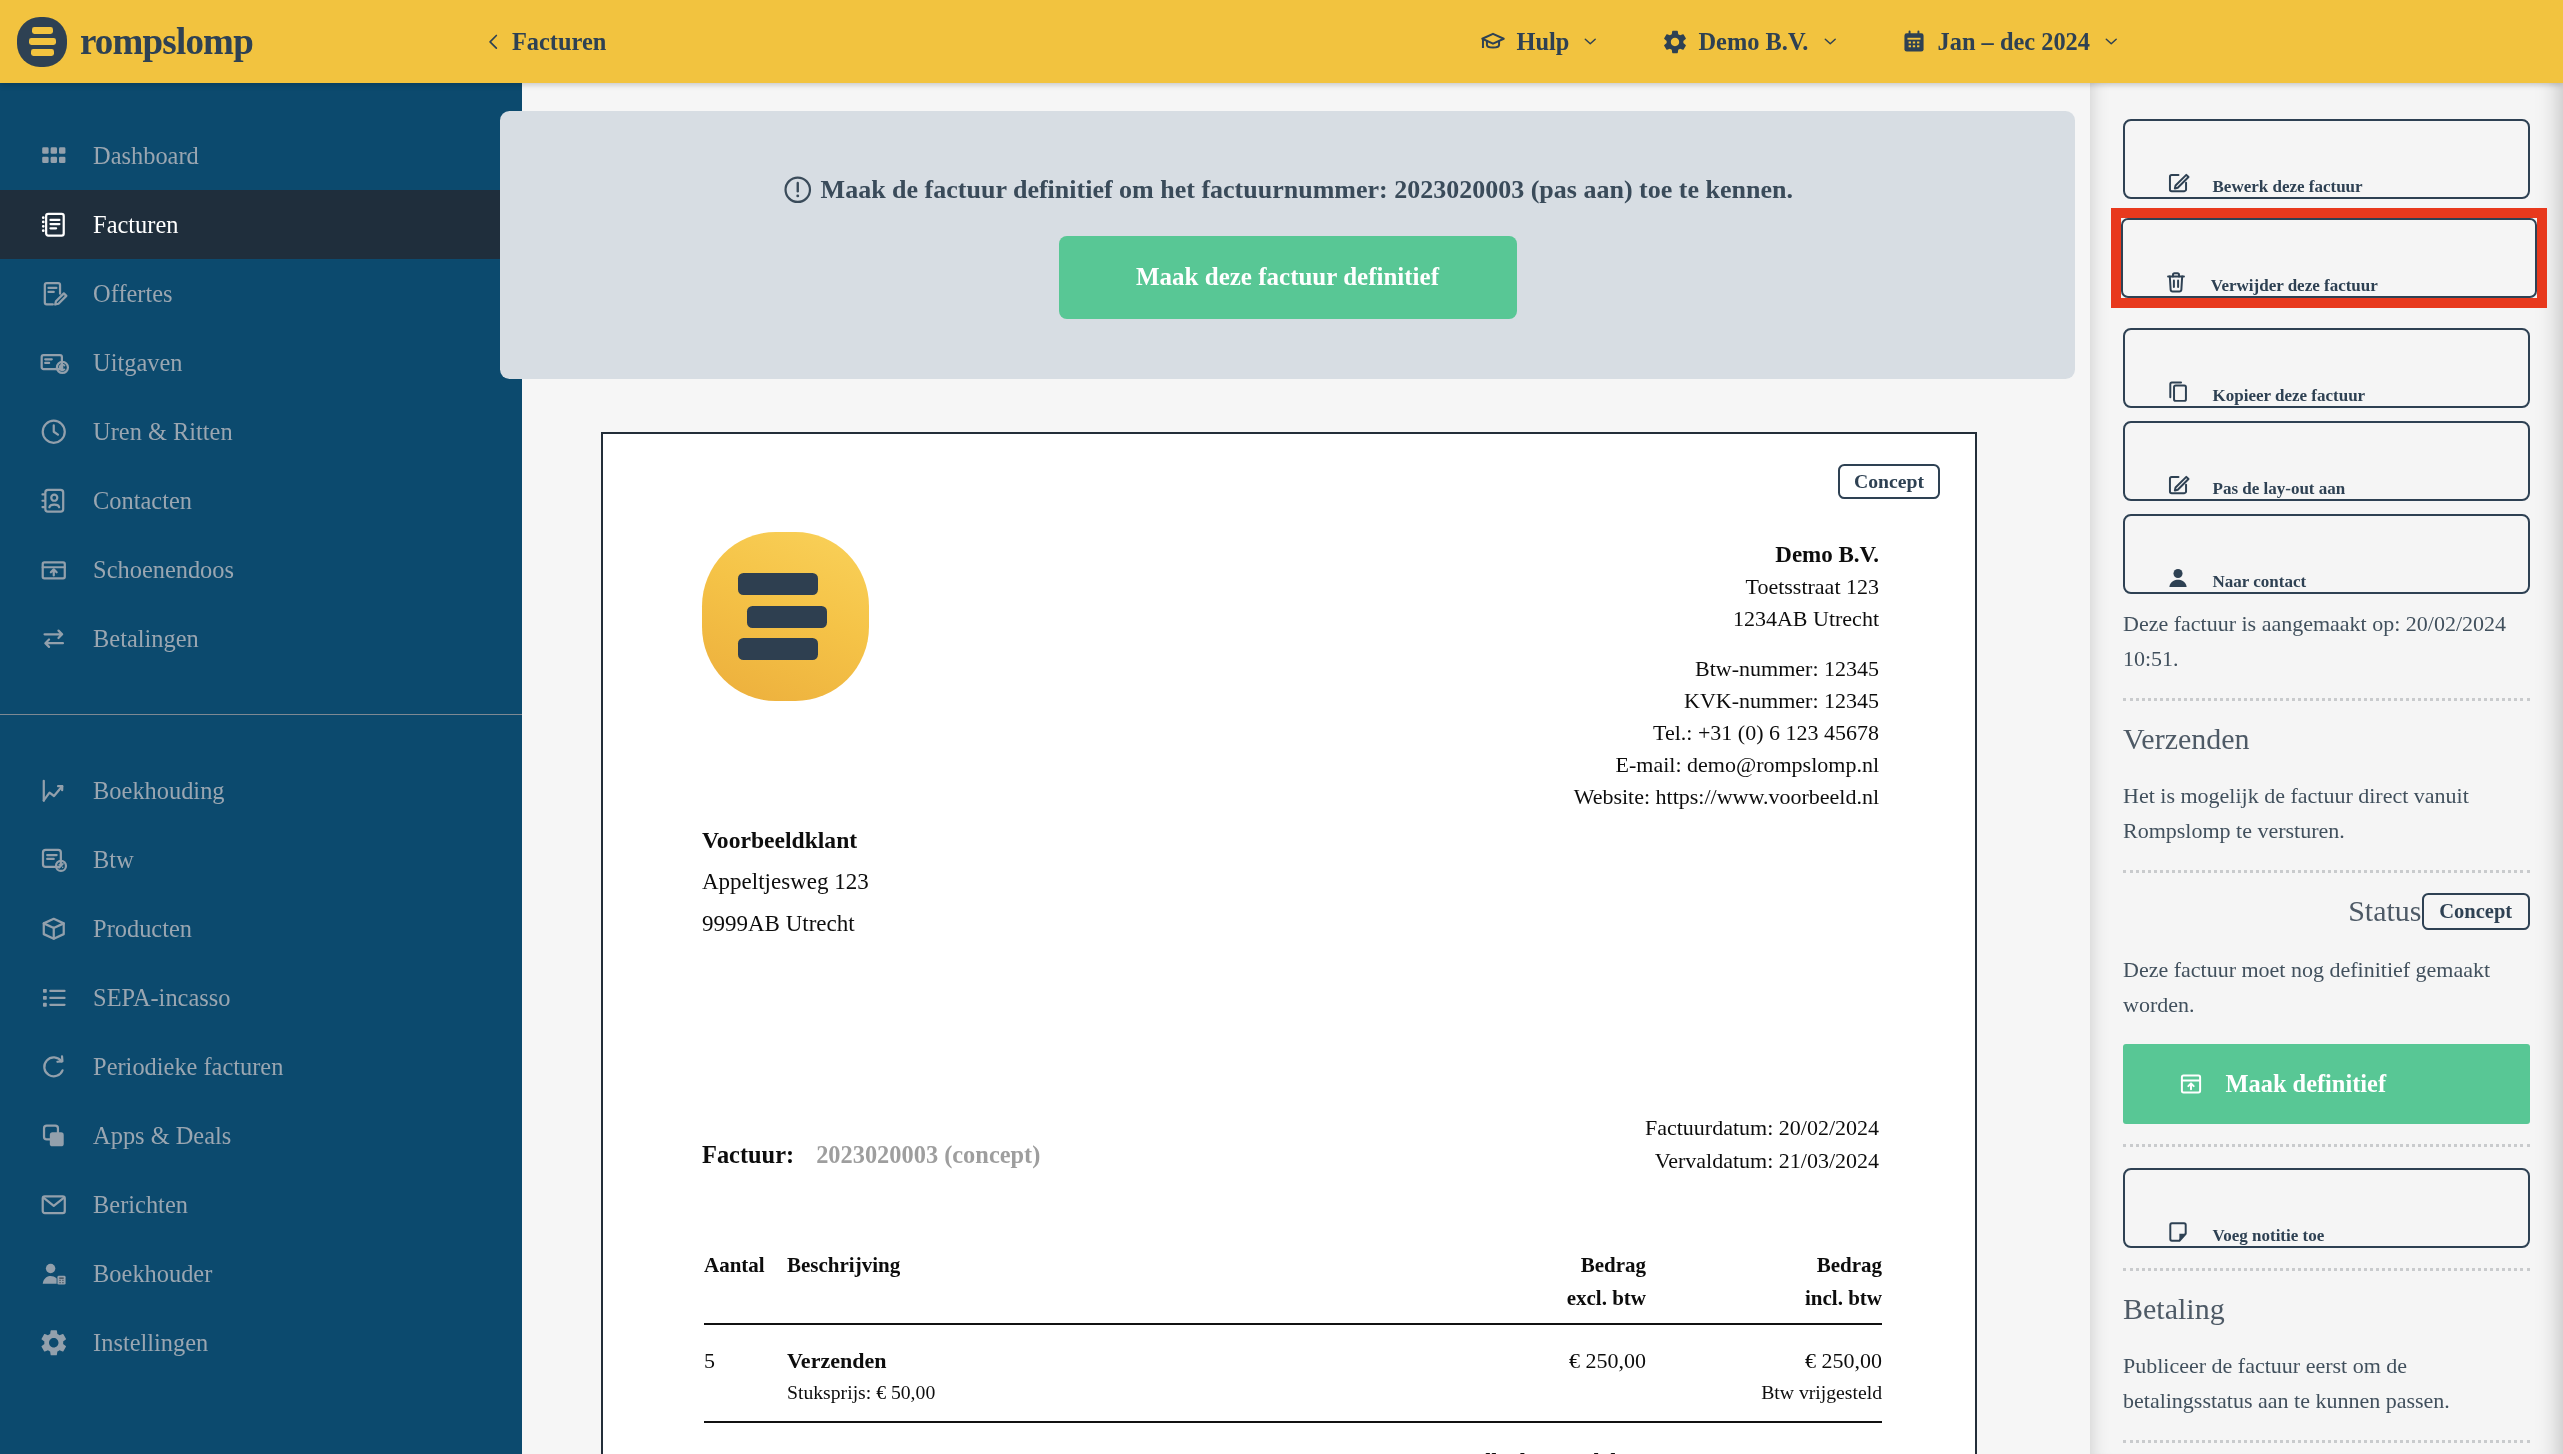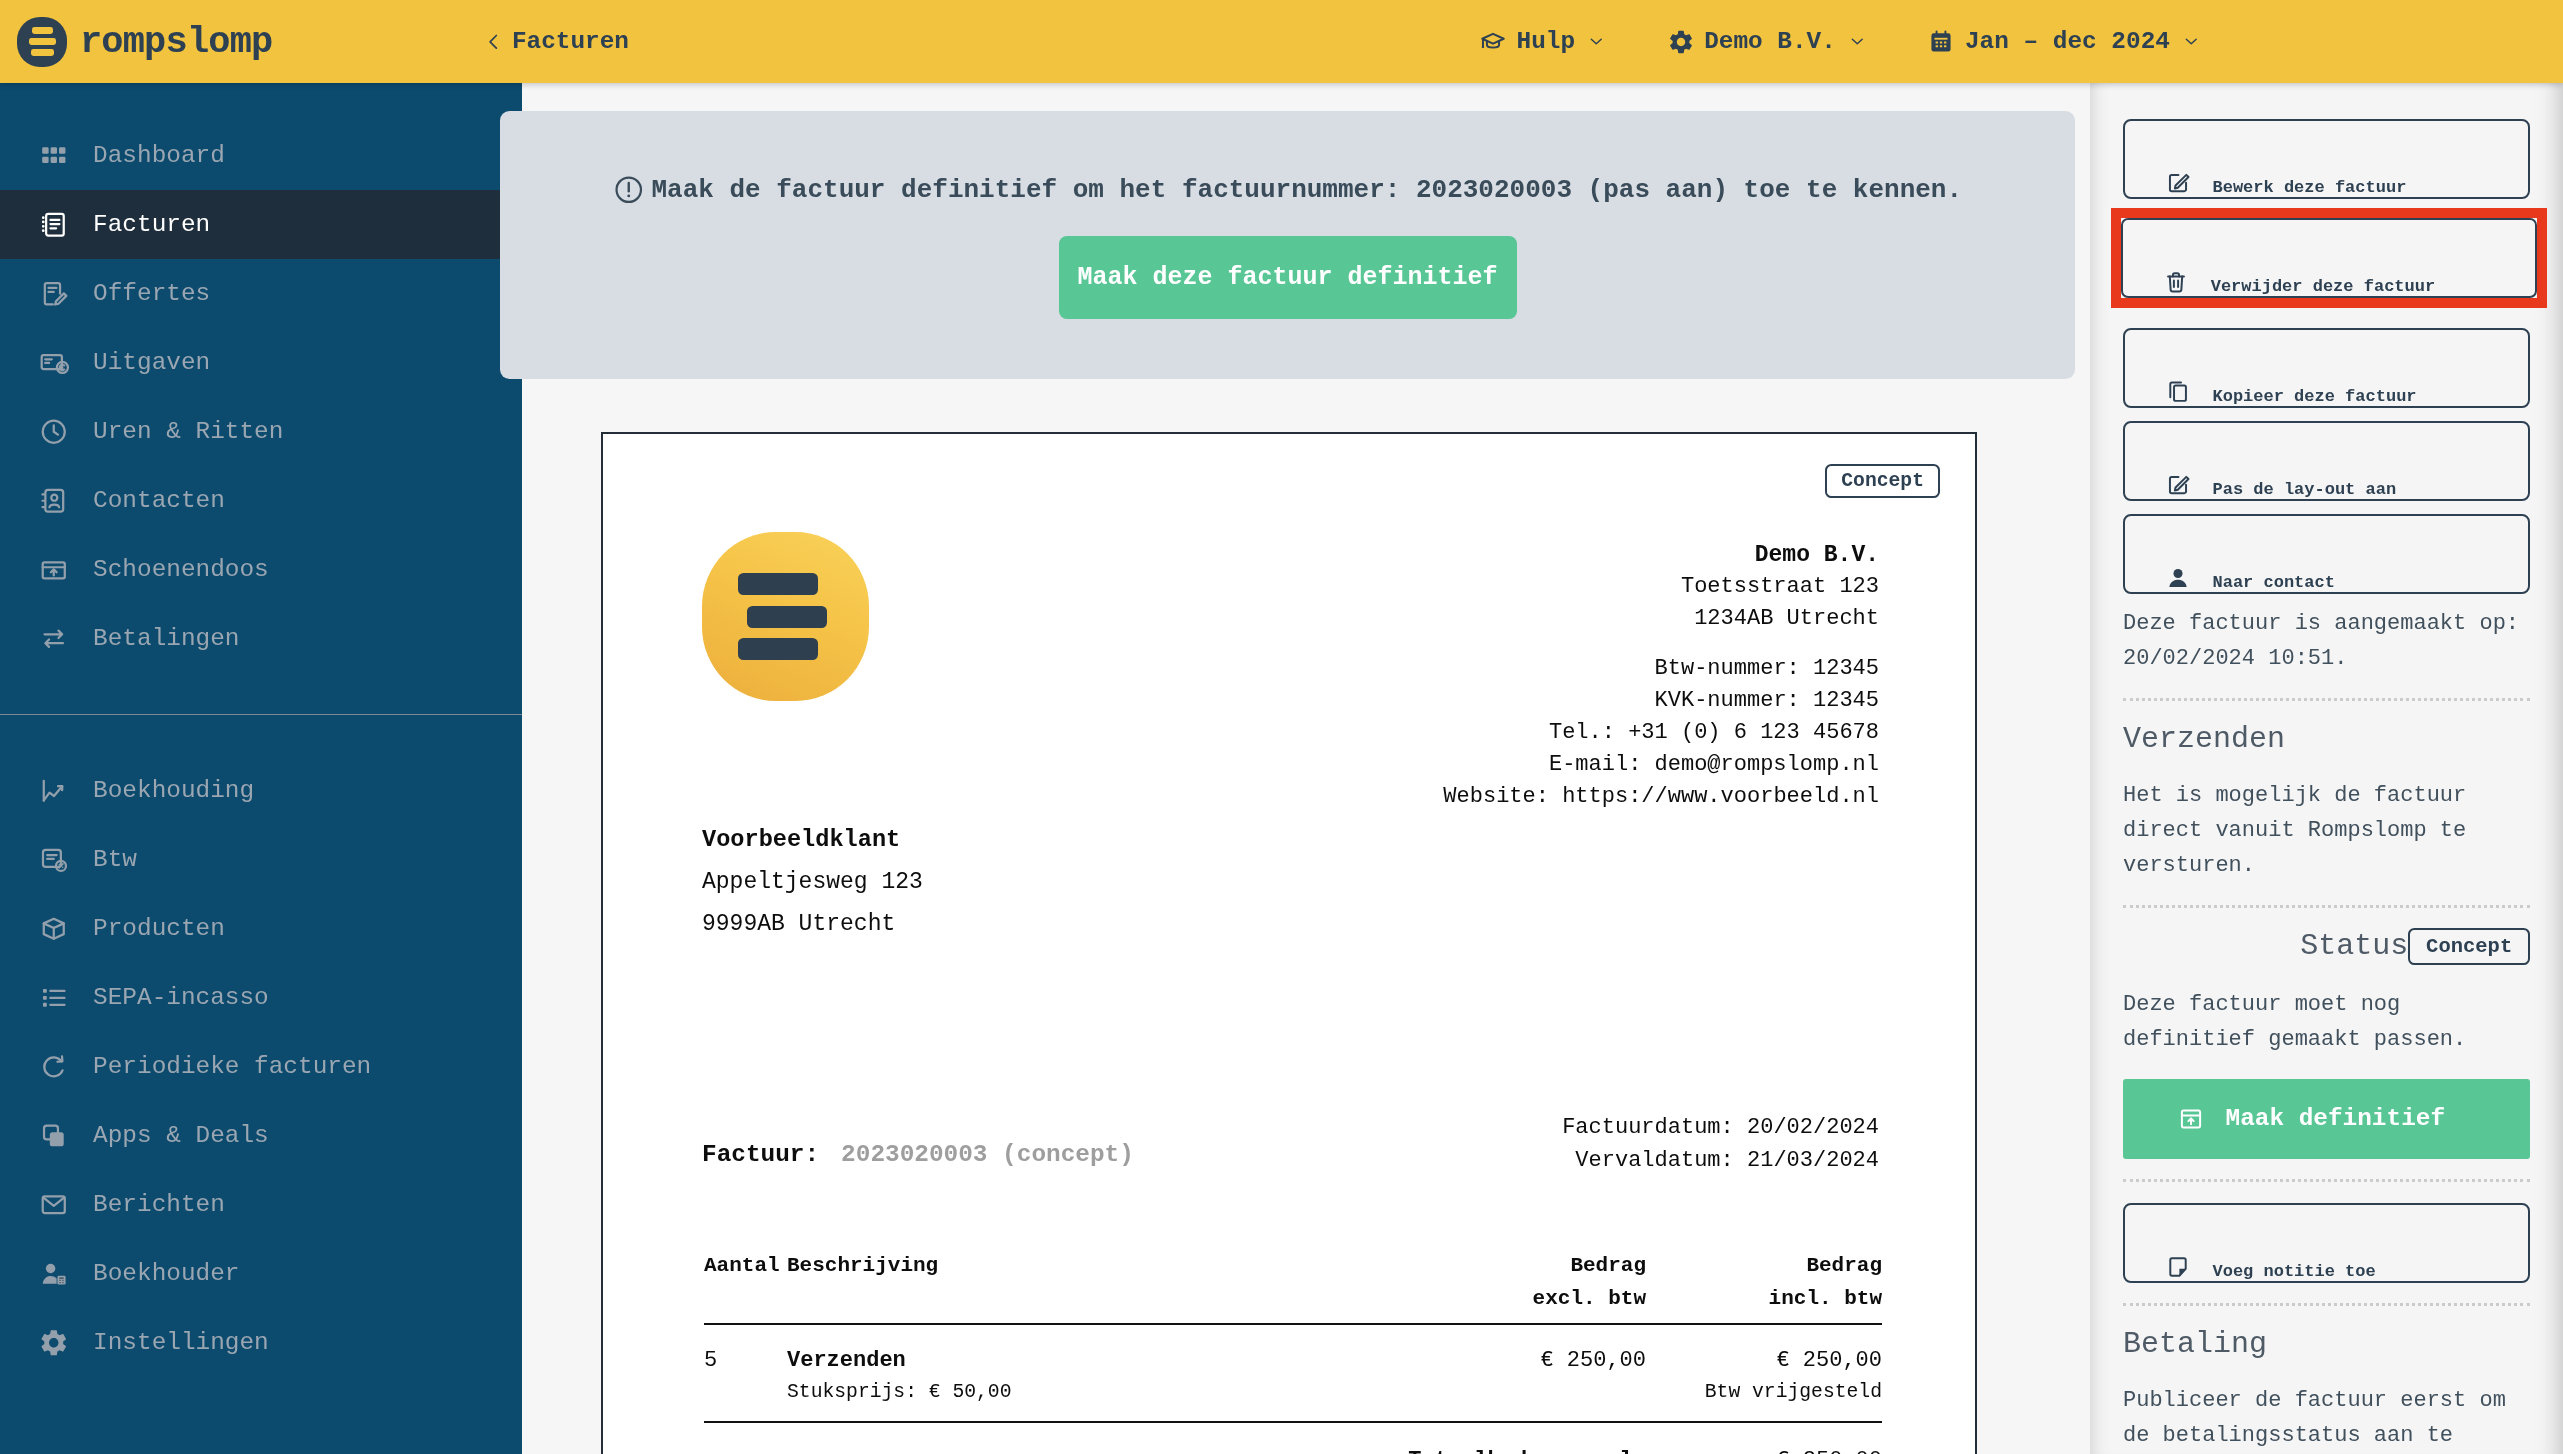--- a/index.html
+++ b/index.html
@@ -1,17 +1,17 @@
 <!DOCTYPE html>
 <html style="font-size:12.6px"><head>
 <meta charset="utf-8">
 <style>
   html,body{margin:0;padding:0}
   .app{position:relative;width:2563px;height:1454px;overflow:hidden;background:#f6f6f6;
-       font-family:Liberation Mono, monospace;color:#2E4153}
+       font-family:Liberation Serif, serif;color:#2E4153}
   svg{display:block}
   .st{fill:none;stroke:currentColor;stroke-width:1.7;stroke-linecap:round;stroke-linejoin:round}
   .fl{fill:currentColor;stroke:none}
   .ic{width:31.5px;height:31.5px;flex:none}
 
   
   .topbar{position:absolute;top:0;left:0;right:0;height:83px;background:#F2C33F;z-index:6;
           display:flex;align-items:center;box-shadow:0 2.4px 6.3px rgba(0,0,0,.22)}
   .brand{display:flex;align-items:center;gap:12.6px;margin-left:17.3px;cursor:pointer}
   .brand-logo{width:50px;height:50px;background:#2E4153;border-radius:46%;
@@ -477,21 +477,21 @@
 
     <h3 class="sec-h">Verzenden</h3>
     <p class="sec-p">Het is mogelijk de factuur direct vanuit Rompslomp te versturen.</p>
 
     <hr class="dots">
 
     <div class="status-row">
       <h3 class="sec-h">Status</h3>
       <span class="badge2">Concept</span>
     </div>
-    <p class="sec-p">Deze factuur moet nog definitief gemaakt passen.</p>
+    <p class="sec-p">Deze factuur moet nog definitief gemaakt worden.</p>
 
     <button class="green-btn2">
       <svg class="ic" viewBox="0 0 24 24">
           <g class="st">
             <rect x="4.2" y="4.8" width="15.6" height="14.4" rx="1.4"></rect>
             <path d="M4.2 8.9h15.6"></path>
             <path d="M12 16.6v-5M9.7 13.8L12 11.5l2.3 2.3"></path>
           </g>
         </svg>
       <span>Maak definitief</span>

